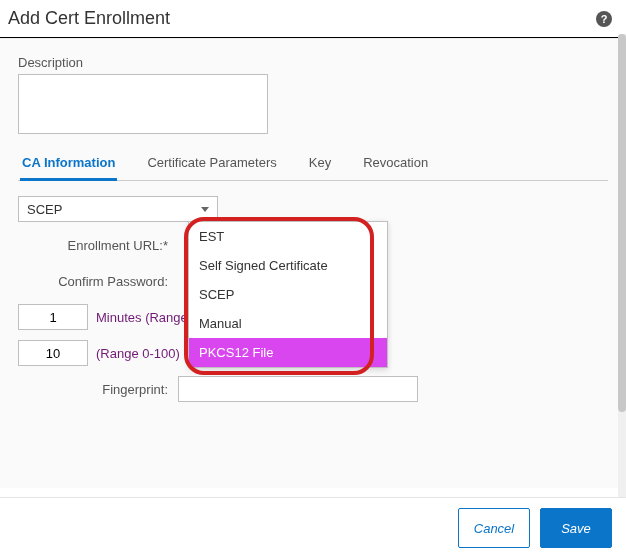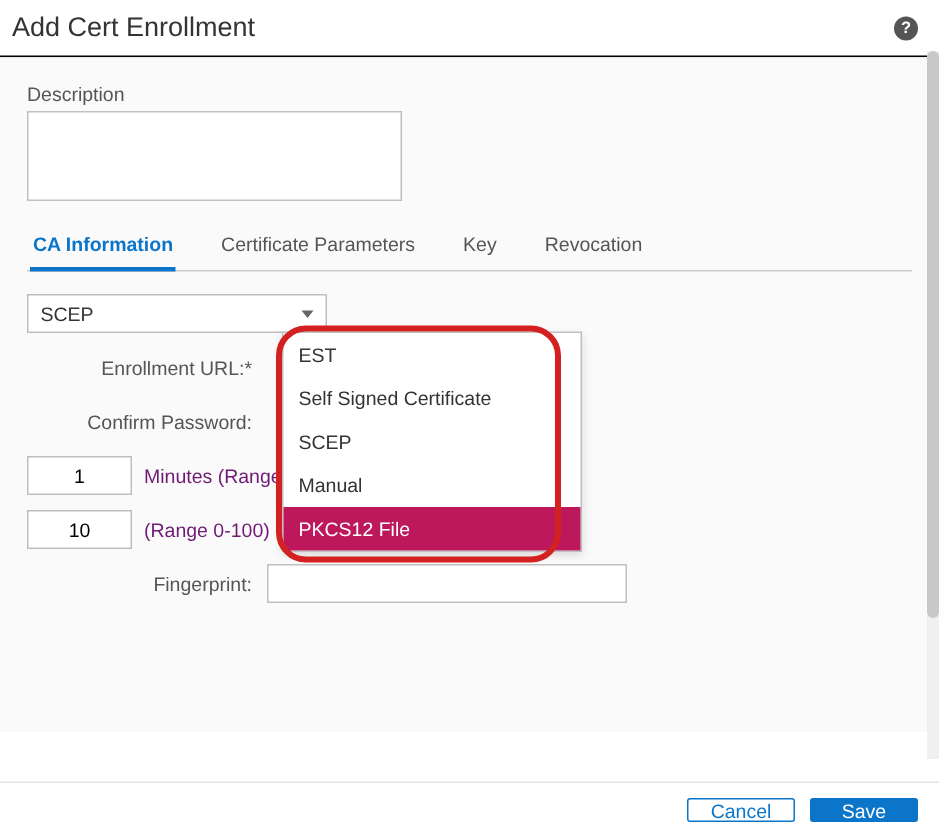--- a/index.html
+++ b/index.html
@@ -148,21 +148,21 @@
     box-shadow: 0 2px 6px rgba(0,0,0,0.15);
     font-size: 13px;
     z-index: 5;
   }
   .dropdown-option {
     padding: 7px 10px;
     cursor: pointer;
     color: #333;
   }
   .dropdown-option.highlight {
-    background: #be185d;
+    background: #d946ef;
     color: #fff;
   }
   .red-annot {
     position: absolute;
     border: 4px solid #d32020;
     border-radius: 20px;
     pointer-events: none;
     z-index: 6;
   }
   .footer {
@@ -172,28 +172,29 @@
     right: 0;
     border-top: 1px solid #e5e5e5;
     background: #fff;
     padding: 10px 14px;
     display: flex;
     justify-content: flex-end;
     gap: 10px;
   }
   .btn {
     min-width: 72px;
-    height: 16px;
+    height: 40px;
     border: 1px solid #0b75c9;
     font-size: 13px;
     cursor: pointer;
     border-radius: 2px;
     display: inline-flex;
     align-items: center;
     justify-content: center;
+    font-style: italic;
   }
   .btn-secondary {
     background: #fff;
     color: #0b75c9;
   }
   .btn-primary {
     background: #0b75c9;
     color: #fff;
   }
   .vscroll {

